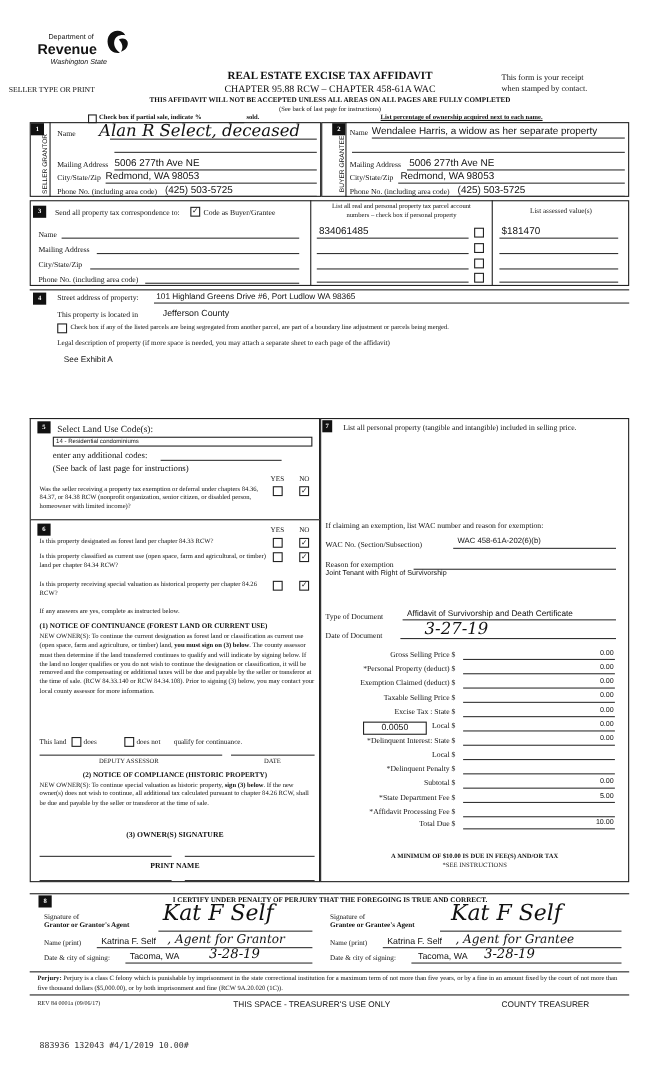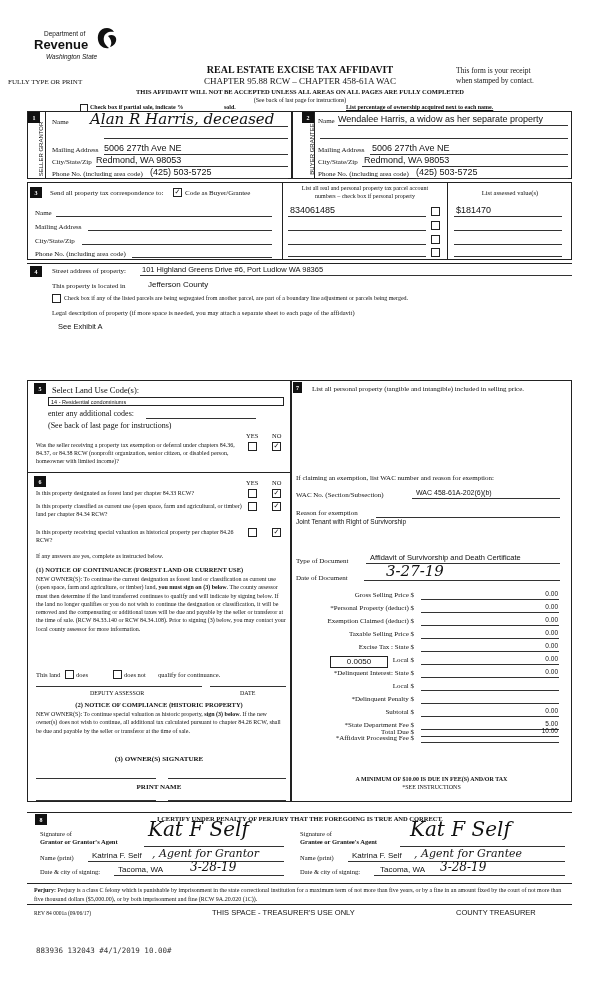--- a/index.html
+++ b/index.html
@@ -22,21 +22,21 @@
 <div>
   <div class="abs" style="left:34px;top:24px;width:90px;height:44px;">
     <div class="sans" style="position:absolute;left:10px;top:6px;font-size:6.5px;">Department of</div>
     <div class="sans" style="position:absolute;left:0;top:13px;font-size:13px;font-weight:bold;">Revenue</div>
     <div class="sans" style="position:absolute;left:12px;top:29px;font-size:6.5px;font-style:italic;">Washington State</div>
     <svg style="position:absolute;left:62px;top:2px;" width="22" height="24" viewBox="0 0 22 24">
       <path d="M11 2 C4 2 1 8 2 14 C3 20 8 23 13 22 C9 19 7 15 8 11 C9 7 13 5 18 6 C16 3 14 2 11 2 Z" fill="#111"></path>
       <path d="M12 10 C15 8 19 9 20 12 C21 16 18 20 14 21 C16 18 16 14 12 10 Z" fill="#111"></path>
     </svg>
   </div>
-  <div class="lbl" style="left:8px;top:78px;">FULLY TYPE OR PRINT</div>
+  <div class="lbl" style="left:8px;top:78px;">SELLER TYPE OR PRINT</div>
   <div class="abs" style="left:0;width:600px;top:64px;text-align:center;font-size:10px;font-weight:bold;">REAL ESTATE EXCISE TAX AFFIDAVIT</div>
   <div class="abs" style="left:0;width:600px;top:76px;text-align:center;font-size:9px;">CHAPTER 95.88 RCW – CHAPTER 458-61A WAC</div>
   <div class="lbl" style="left:456px;top:66px;font-size:7.5px;">This form is your receipt</div>
   <div class="lbl" style="left:456px;top:76px;font-size:7.5px;">when stamped by contact.</div>
   <div class="abs" style="left:0;width:600px;top:88px;text-align:center;font-size:6.5px;font-weight:bold;">THIS AFFIDAVIT WILL NOT BE ACCEPTED UNLESS ALL AREAS ON ALL PAGES ARE FULLY COMPLETED</div>
   <div class="abs" style="left:0;width:600px;top:97px;text-align:center;font-size:6px;">(See back of last page for instructions)</div>
   <div class="box" style="left:80px;top:104px;width:8px;height:8px;"></div>
   <div class="lbl" style="left:90px;top:104px;font-size:6px;font-weight:bold;">Check box if partial sale, indicate %</div>
   <div class="line" style="left:208px;top:104px;width:14px;height:8px;"></div>
   <div class="lbl" style="left:224px;top:104px;font-size:6px;font-weight:bold;">sold.</div>
@@ -44,21 +44,21 @@
 </div>
 
 <div>
   <div class="abs" style="left:27px;top:111px;width:265px;height:68px;border:1px solid #222;"></div>
   <div class="num" style="left:28px;top:112px;">1</div>
   <div class="vline" style="left:45px;top:111px;height:68px;"></div>
   <div class="abs" style="left:28px;top:124px;width:17px;height:54px;">
     <div class="sans" style="position:absolute;left:-14px;top:22px;transform:rotate(-90deg);font-size:6px;white-space:nowrap;"><span>SELLER</span> <span>GRANTOR</span></div>
   </div>
   <div class="lbl" style="left:52px;top:118px;">Name</div>
-  <div class="sig" style="left:90px;top:110px;font-size:15px;">Alan R Harris, deceased</div>
+  <div class="sig" style="left:90px;top:110px;font-size:15px;">Alan R Select, deceased</div>
   <div class="line" style="left:100px;top:126px;width:188px;"></div>
   <div class="line" style="left:104px;top:138px;width:184px;"></div>
   <div class="lbl" style="left:52px;top:146px;">Mailing Address</div>
   <div class="val" style="left:104px;top:143px;">5006 277th Ave NE</div>
   <div class="line" style="left:104px;top:154px;width:184px;"></div>
   <div class="lbl" style="left:52px;top:158px;">City/State/Zip</div>
   <div class="val" style="left:96px;top:155px;">Redmond, WA 98053</div>
   <div class="line" style="left:96px;top:166px;width:192px;"></div>
   <div class="lbl" style="left:52px;top:170px;">Phone No. (including area code)</div>
   <div class="val" style="left:150px;top:167px;">(425) 503-5725</div>
@@ -281,21 +281,21 @@
     <div class="abs" style="left:296px;top:720px;width:268px;height:12px;">
       <div class="lbl" style="right:150px;top:1px;">*State Department Fee $</div>
       <div class="line" style="left:125px;top:9px;width:138px;"></div>
       <div class="amt" style="right:6px;top:0;">5.00</div>
     </div>
     <div class="abs" style="left:296px;top:733px;width:268px;height:12px;">
       <div class="lbl" style="right:150px;top:1px;">*Affidavit Processing Fee $</div>
       <div class="line" style="left:125px;top:9px;width:138px;"></div>
       <div class="amt" style="right:6px;top:0;"></div>
     </div>
-    <div class="abs" style="left:296px;top:727px;width:268px;height:12px;">
+    <div class="abs" style="left:296px;top:744px;width:268px;height:12px;">
       <div class="lbl" style="right:150px;top:1px;">Total Due $</div>
       <div class="line" style="left:125px;top:9px;width:138px;"></div>
       <div class="amt" style="right:6px;top:0;">10.00</div>
     </div>
   </div>
 
   <div class="abs" style="left:291px;width:281px;top:776px;text-align:center;font-size:6px;font-weight:bold;">A MINIMUM OF $10.00 IS DUE IN FEE(S) AND/OR TAX</div>
   <div class="abs" style="left:291px;width:281px;top:784px;text-align:center;font-size:6px;">*SEE INSTRUCTIONS</div>
 </div>
 

